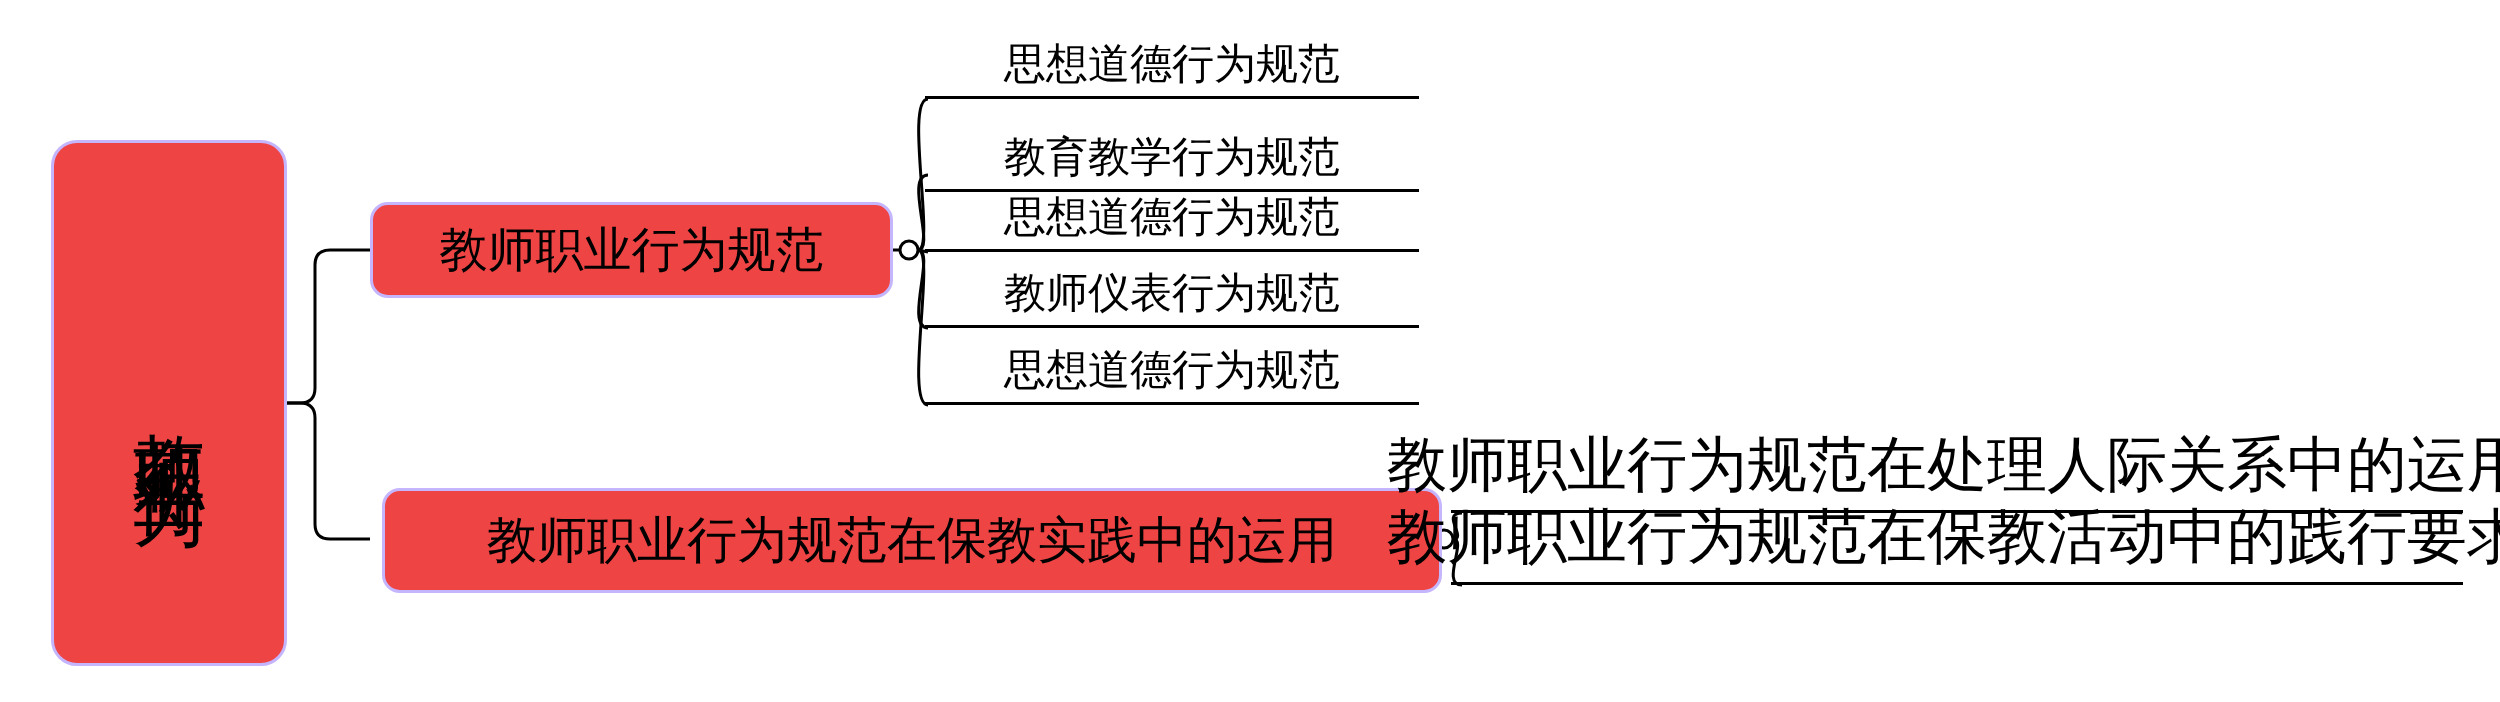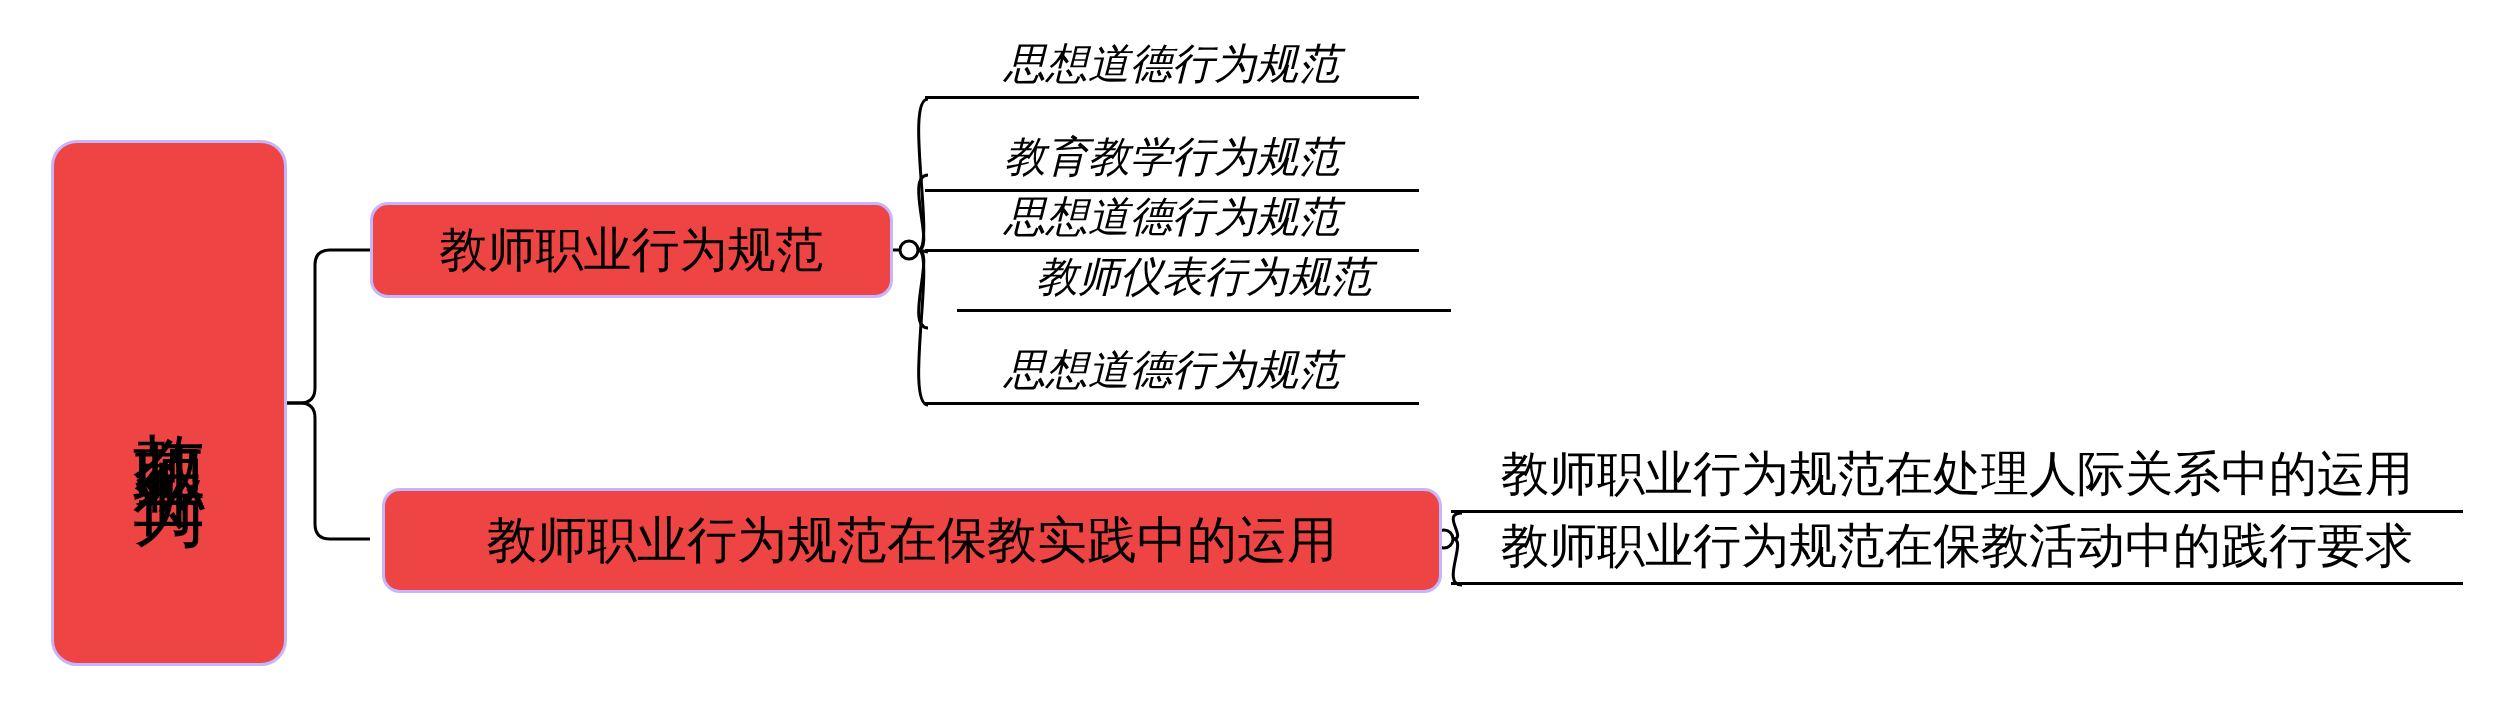--- a/index.html
+++ b/index.html
@@ -67,32 +67,31 @@
     align-items: flex-end;
     justify-content: center;
     padding-bottom: 4px;
     white-space: nowrap;
   }
   .leaf.b1 {
     left: 925px;
     width: 494px;
     height: 62px;
     font-size: 42px;
-    font-style: italic;
   }
   .leaf.b2 {
     left: 1451px;
     width: 1012px;
     height: 60px;
-    font-size: 48px;
+    font-size: 60px;
   }
   .b1-c0 { top: 37px;  }
   .b1-c1 { top: 130px; }
   .b1-c2 { top: 190px; }
-  .b1-c3 { top: 250px; margin-left: 32px; }
+  .b1-c3 { top: 266px; }
   .b1-c4 { top: 343px; }
   .b2-c0 { top: 453px; }
   .b2-c1 { top: 525px; text-align: right; }
 </style>
 </head>
 <body>
 
 <div class="canvas">
 
   <svg class="connector-layer" viewBox="0 0 2500 702" xmlns="http://www.w3.org/2000/svg">

